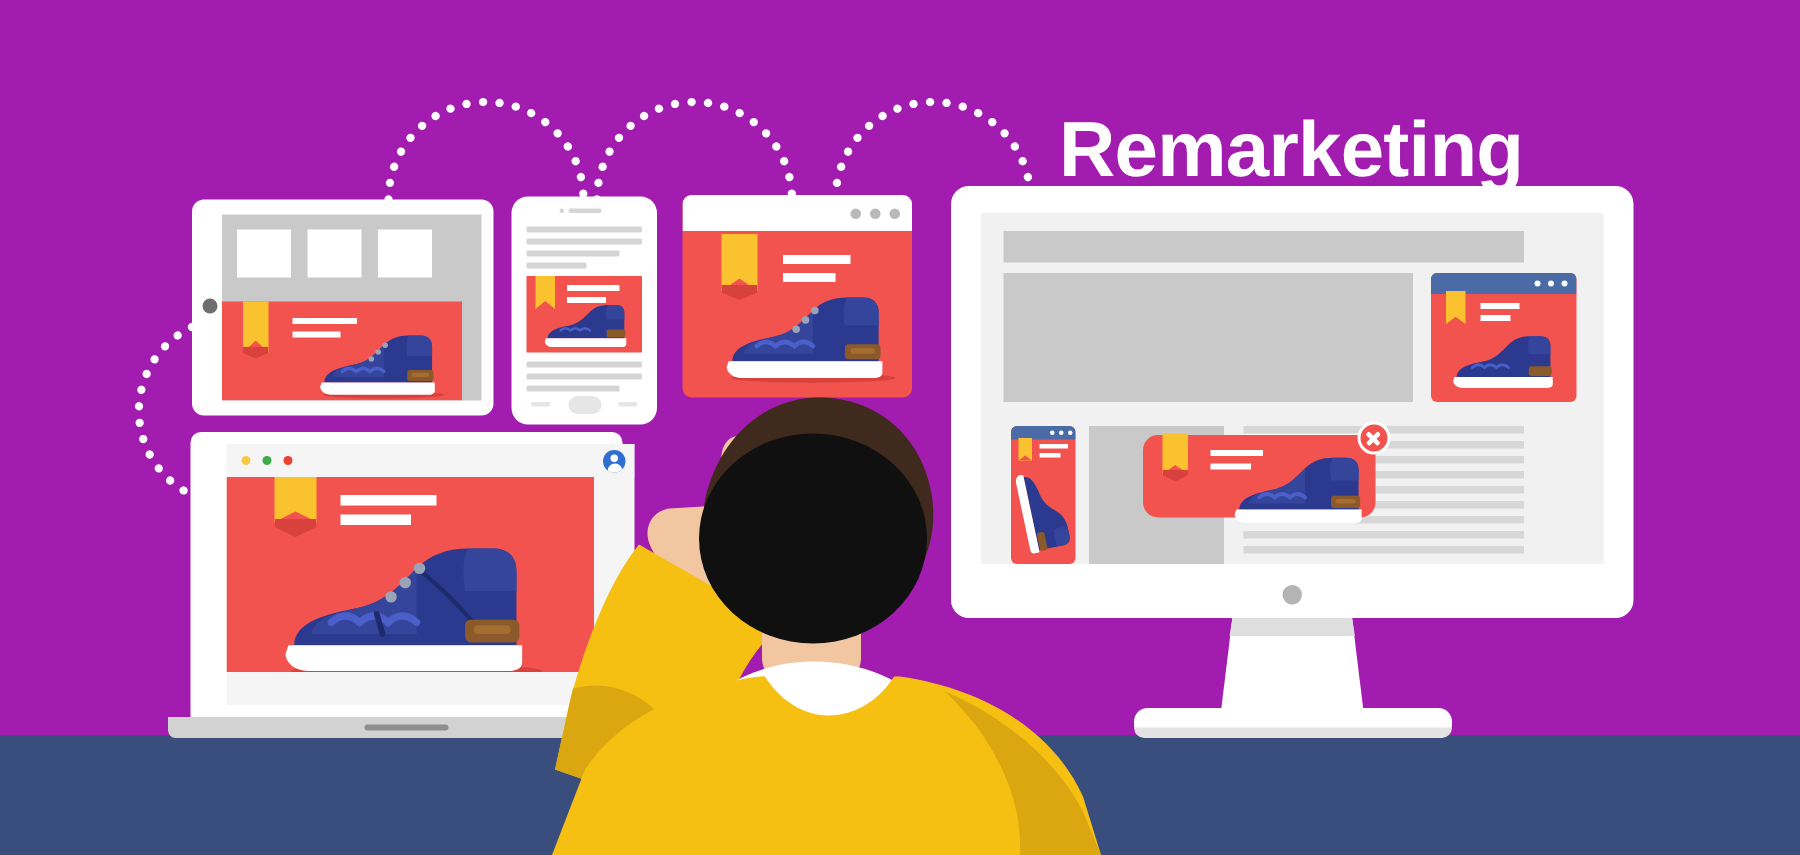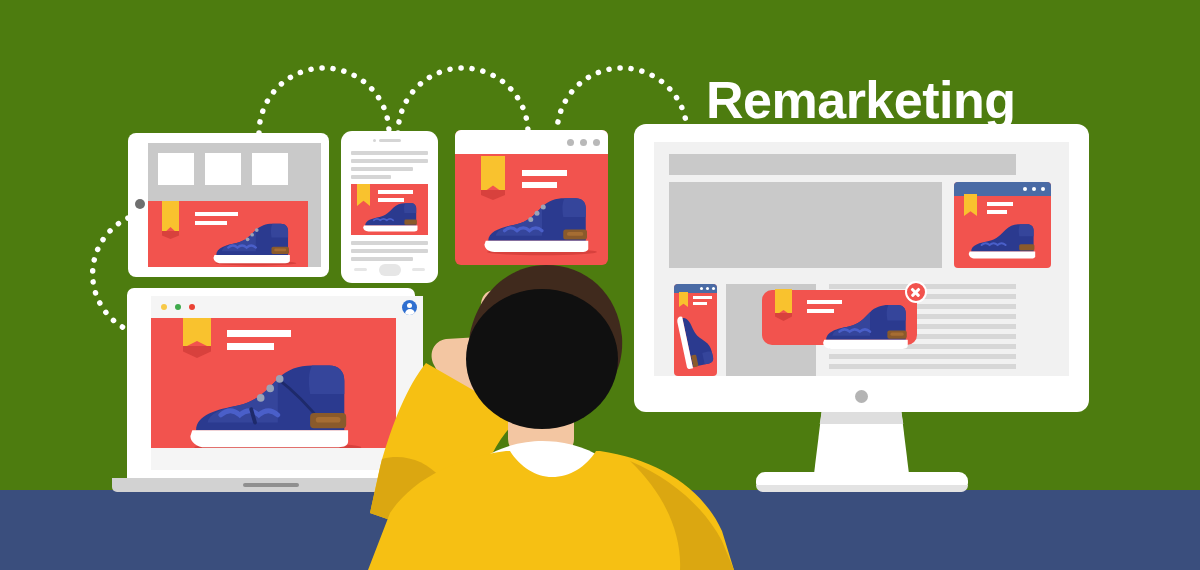--- a/index.html
+++ b/index.html
@@ -5,21 +5,21 @@
   * { box-sizing: border-box; margin: 0; padding: 0; }
   html, body { width: 1200px; height: 570px; overflow: hidden; }
   body {
     font-family: "Liberation Sans", sans-serif;
     background: #3f5486;
     position: relative;
   }
   .stage {
     position: absolute;
     inset: 0;
-    background: #4d7c0f;
+    background: #a21caf;
     overflow: hidden;
   }
   .floor {
     position: absolute;
     left: 0; right: 0; bottom: 0;
     height: 80px;
     background: #3a4e7d;
   }
 
   

